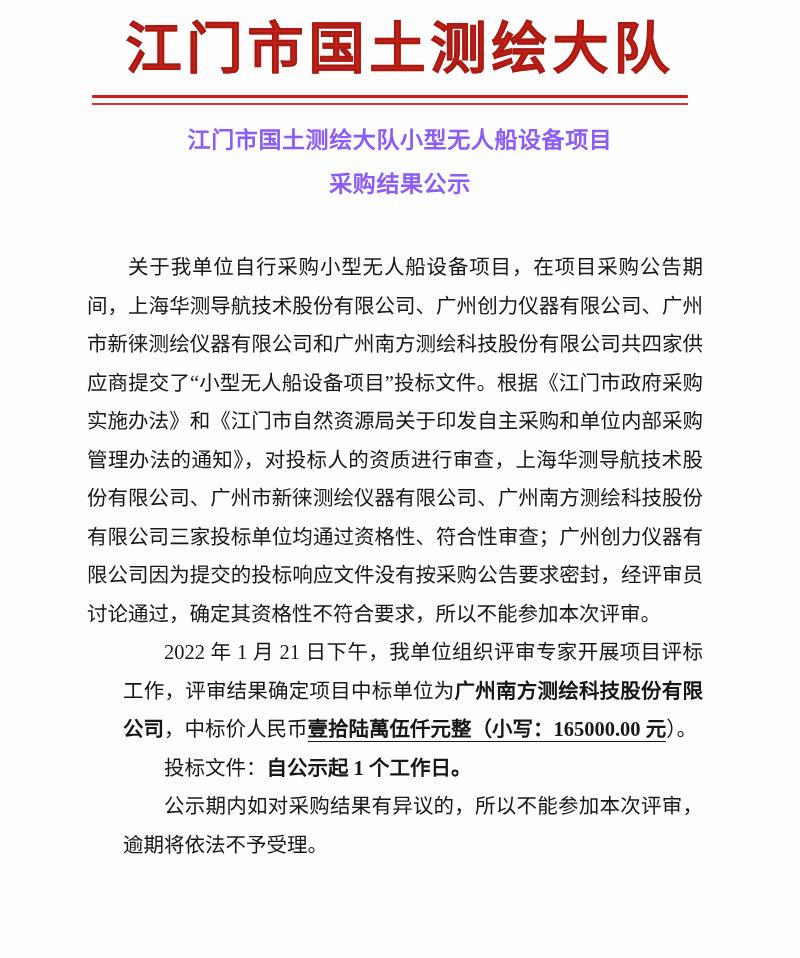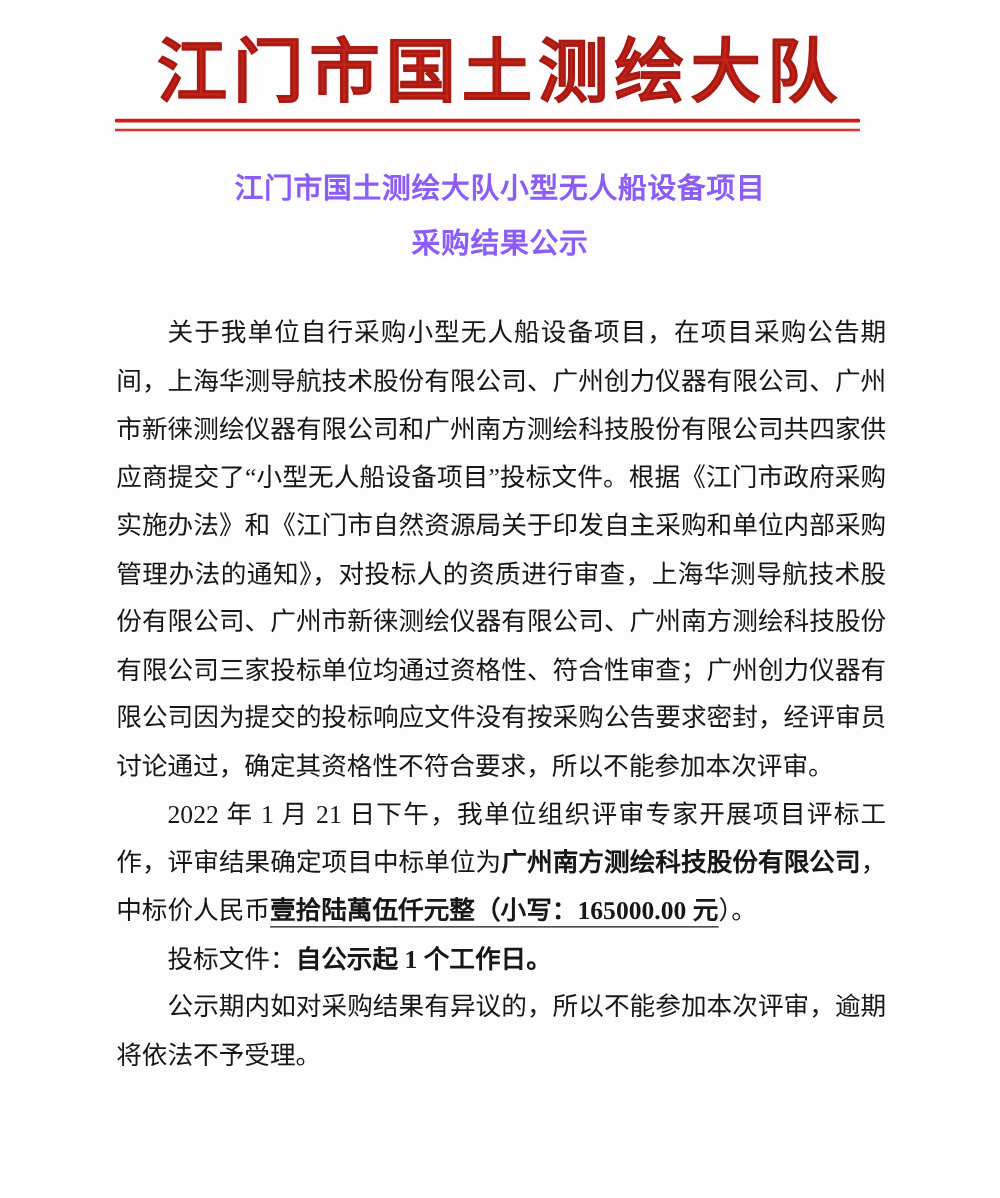--- a/index.html
+++ b/index.html
@@ -19,21 +19,21 @@
 
   .page {
     position: relative;
     width: 800px;
     height: 958px;
     box-sizing: border-box;
   }
 
   
   .letterhead {
-    padding-top: 28px;
+    padding-top: 18px;
     text-align: center;
   }
   .letterhead-title {
     font-family: "Liberation Serif", "DejaVu Serif", serif;
     font-weight: bold;
     font-size: 56px;
     line-height: 1.12;
     letter-spacing: 5px;
     color: #c4231a;
     -webkit-text-stroke: 0.6px #a81a12;
@@ -71,37 +71,38 @@
     color: #8b5cf6;
   }
   .doc-title .tline {
     display: block;
     white-space: nowrap;
   }
 
   
   .body-text {
     position: absolute;
-    left: 93px;
+    left: 87px;
     top: 248px;
     width: 616px;
     font-size: 20.5px;
     line-height: 38.5px;
     text-align: justify;
     text-justify: inter-ideograph;
     color: #171717;
   }
   .para {
     margin: 0;
     text-indent: 2em;
     text-align: justify;
     text-justify: inter-ideograph;
   }
   .para + .para {
     margin-top: 0;
+    margin-left: 36px;
   }
 
   b.bold {
     font-weight: bold;
   }
   .u-amount {
     font-weight: bold;
     border-bottom: 1.6px solid #1a1a1a;
     padding-bottom: 1px;
   }

